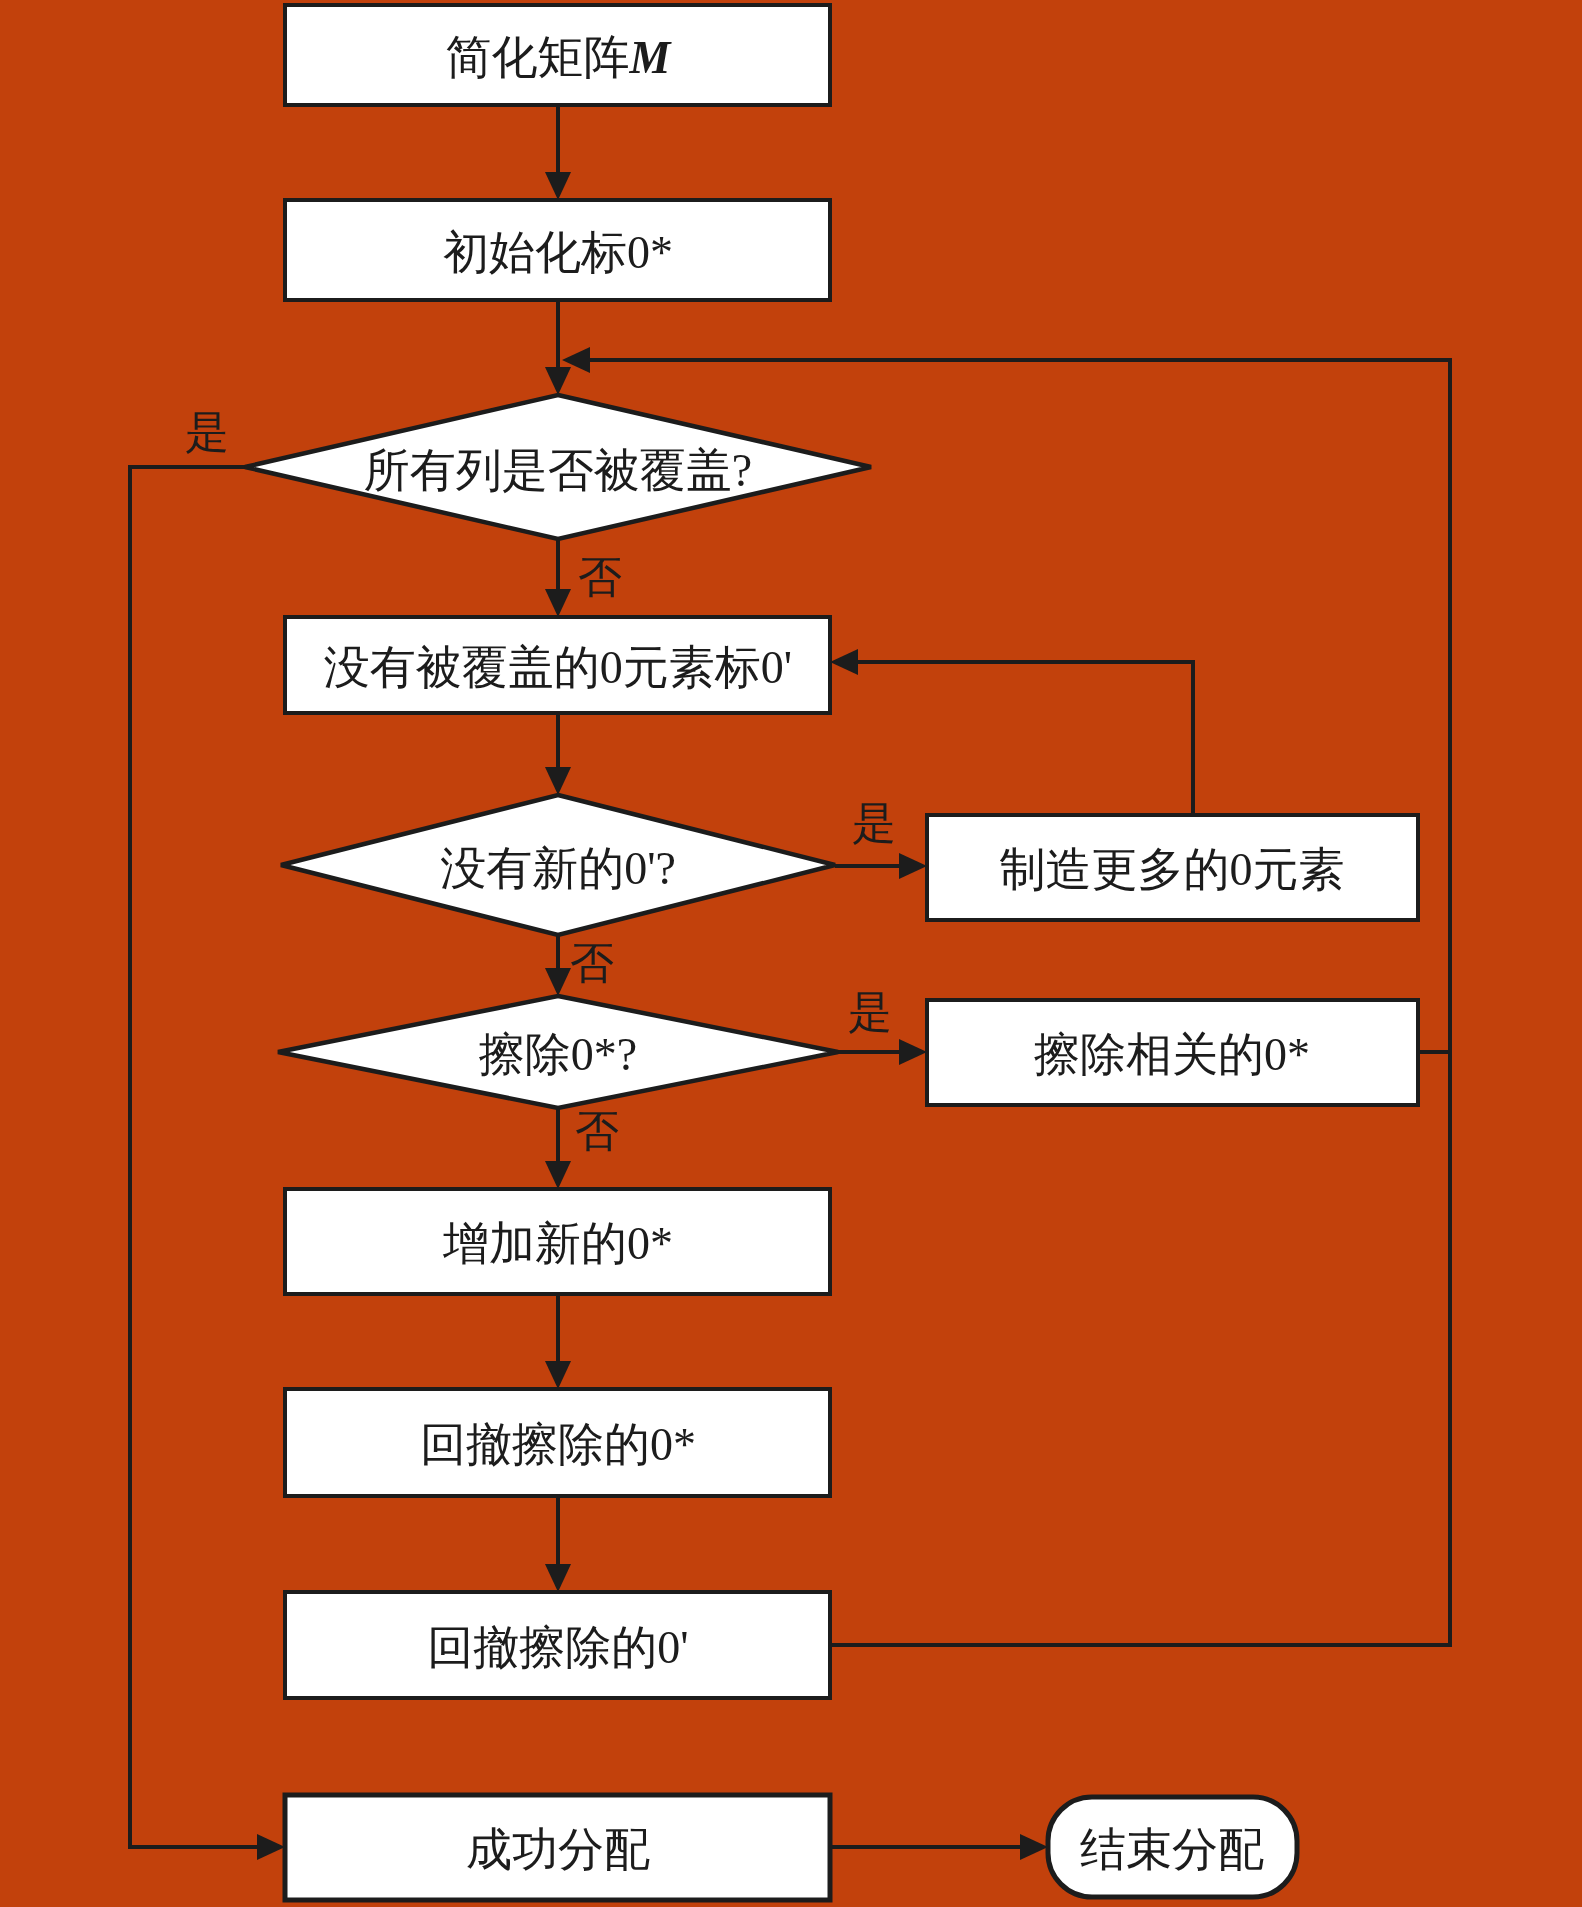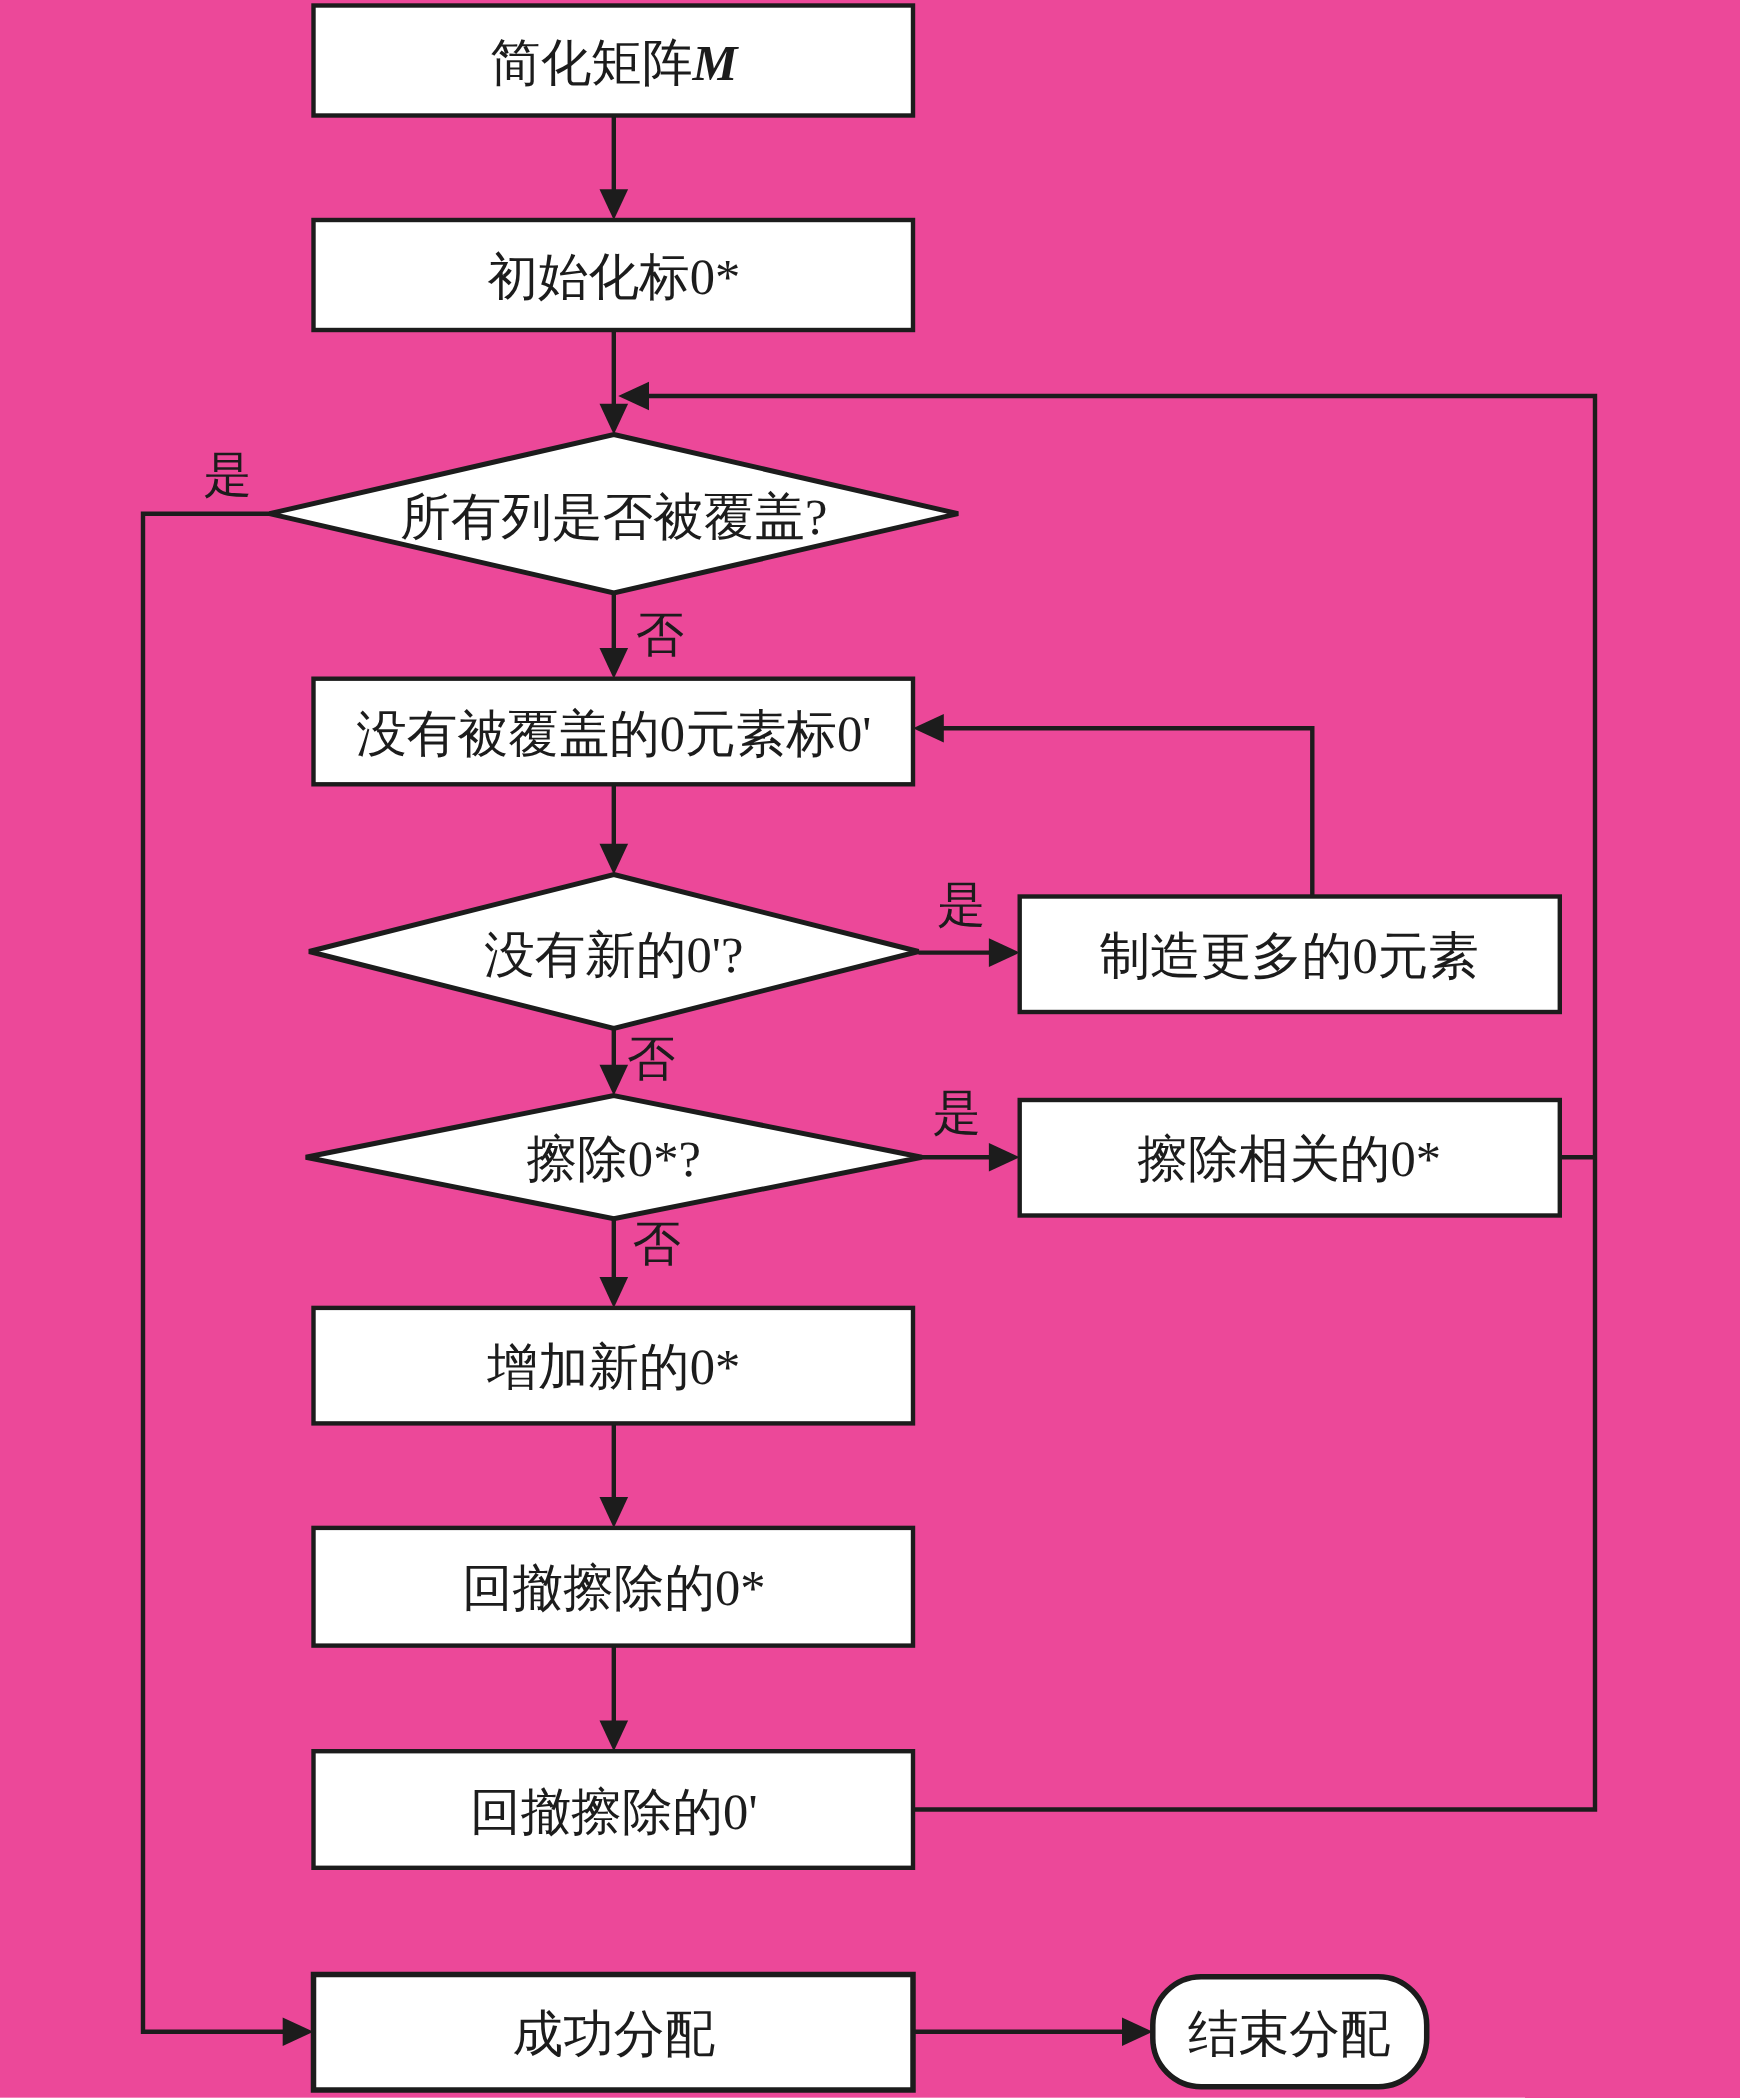--- a/index.html
+++ b/index.html
@@ -1,17 +1,17 @@
 <!DOCTYPE html>
 <html><head>
 <meta charset="utf-8">
 <style>
   html, body { margin: 0; padding: 0; background: #ffffff; }
   .page {
-    width: 1582px; height: 1907px; background: #ec4899;
+    width: 1582px; height: 1907px; background: #c2410c;
     font-family: "Liberation Serif", "DejaVu Serif", serif;
   }
   svg { display: block; }
   .box   { fill: #ffffff; stroke: #1c1c1c; stroke-width: 4; }
   .boxthick { fill: #ffffff; stroke: #1c1c1c; stroke-width: 5; }
   .diamond { fill: #ffffff; stroke: #1c1c1c; stroke-width: 4.5; }
   .line  { fill: none; stroke: #1c1c1c; stroke-width: 4; }
   .arrow { fill: #1c1c1c; stroke: none; }
   .node-text {
     font-family: "Liberation Serif", "DejaVu Serif", serif;

